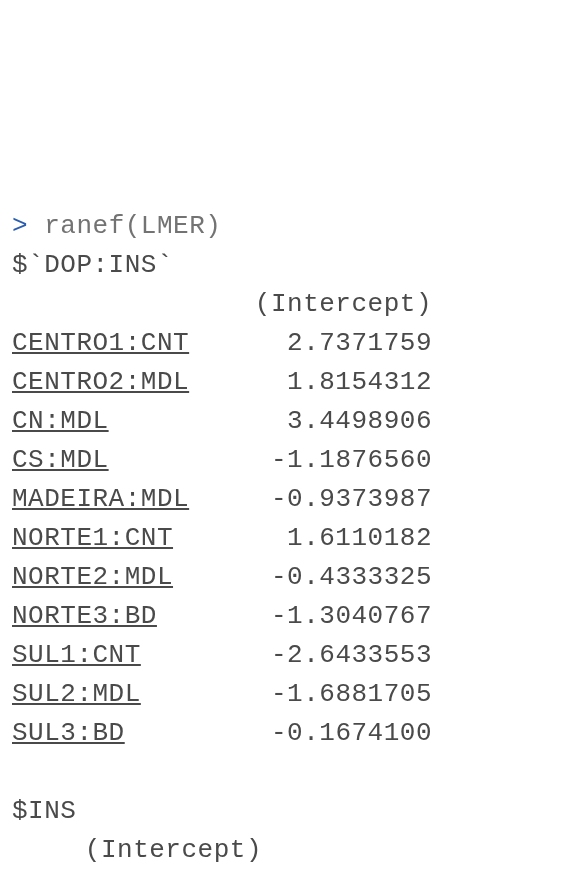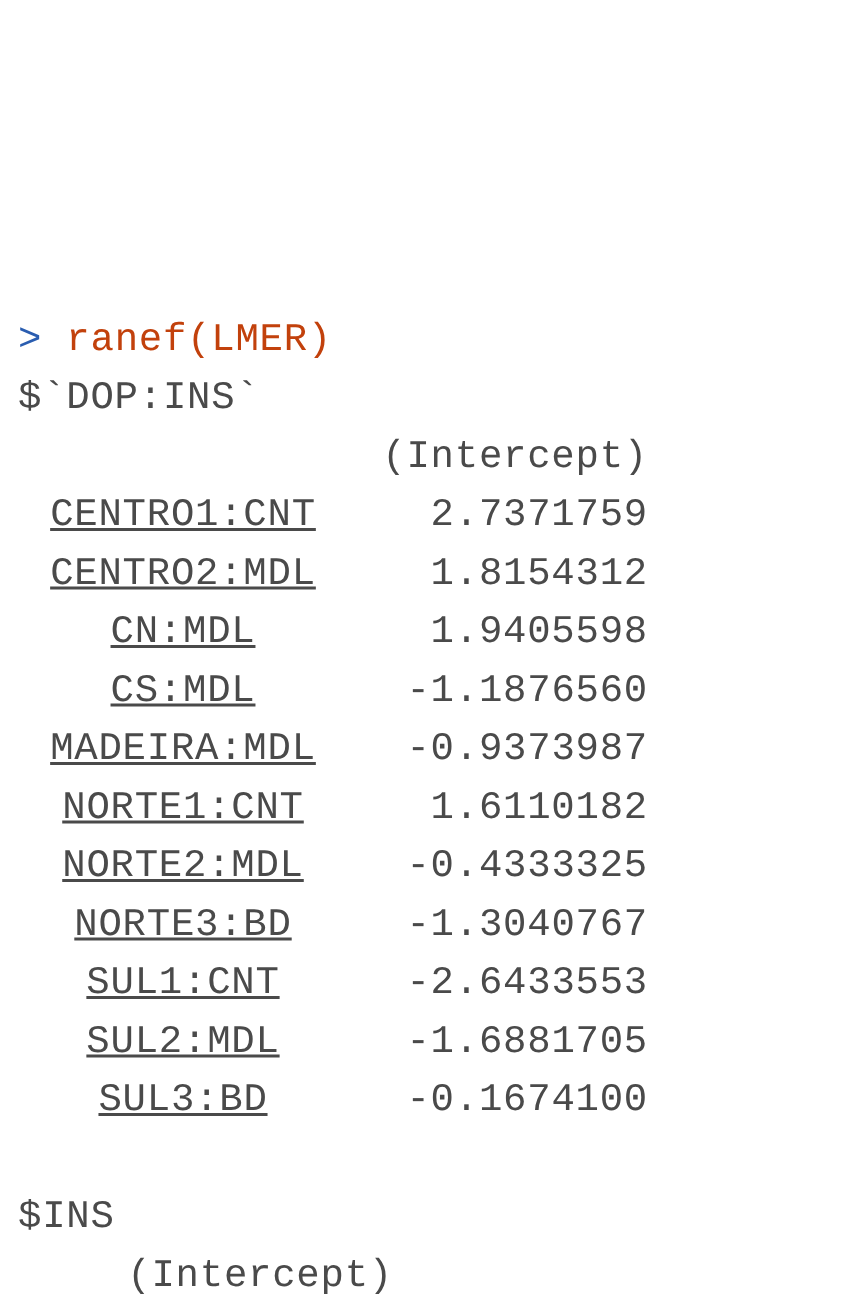--- a/index.html
+++ b/index.html
@@ -10,25 +10,24 @@
       line-height: 1.5;
       background: #ffffff;
       color: #4a4a4a;
       white-space: pre;
       letter-spacing: 0.5px;
     }
     .prompt {
       color: #2a5db0;
     }
     .command {
-      color: #c2410c;
+      color: #737373;
     }
     .output {
       color: #4a4a4a;
-      text-align: center;
     }
     .row-label {
       display: inline-block;
       width: 220px;
       vertical-align: top;
       text-decoration: underline;
     }
     .row-value {
       display: inline-block;
       width: 200px;
@@ -61,21 +60,21 @@
 <body>
 
 
 
 <div>
 <span class="prompt">&gt; </span><span class="command">ranef(LMER)</span>
 <span class="output">$`DOP:INS`</span>
 <span class="header-intercept output">(Intercept)</span>
 <span class="row-label output">CENTRO1:CNT</span><span class="row-value output">2.7371759</span>
 <span class="row-label output">CENTRO2:MDL</span><span class="row-value output">1.8154312</span>
-<span class="row-label output">CN:MDL</span><span class="row-value output">1.9405598</span>
+<span class="row-label output">CN:MDL</span><span class="row-value output">3.4498906</span>
 <span class="row-label output">CS:MDL</span><span class="row-value output">-1.1876560</span>
 <span class="row-label output">MADEIRA:MDL</span><span class="row-value output">-0.9373987</span>
 <span class="row-label output">NORTE1:CNT</span><span class="row-value output">1.6110182</span>
 <span class="row-label output">NORTE2:MDL</span><span class="row-value output">-0.4333325</span>
 <span class="row-label output">NORTE3:BD</span><span class="row-value output">-1.3040767</span>
 <span class="row-label output">SUL1:CNT</span><span class="row-value output">-2.6433553</span>
 <span class="row-label output">SUL2:MDL</span><span class="row-value output">-1.6881705</span>
 <span class="row-label output">SUL3:BD</span><span class="row-value output">-0.1674100</span>
 
 <span class="output">$INS</span>

